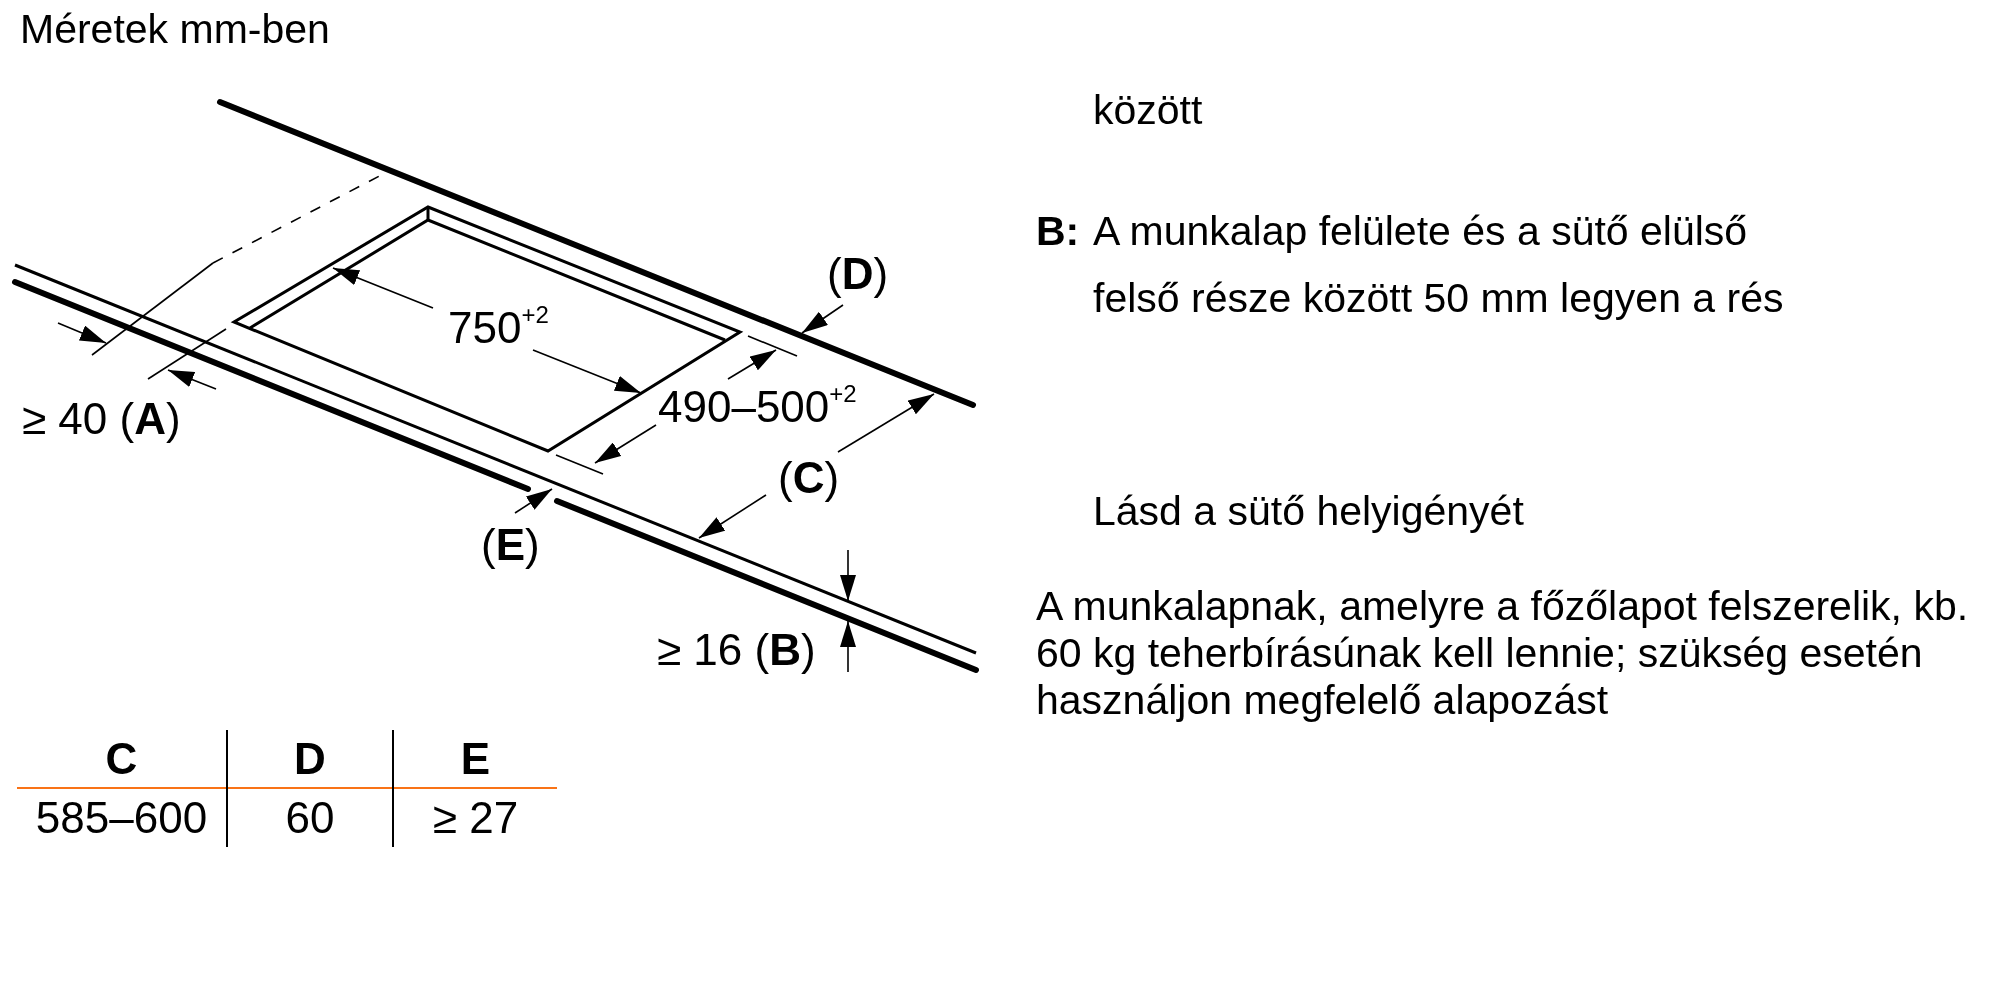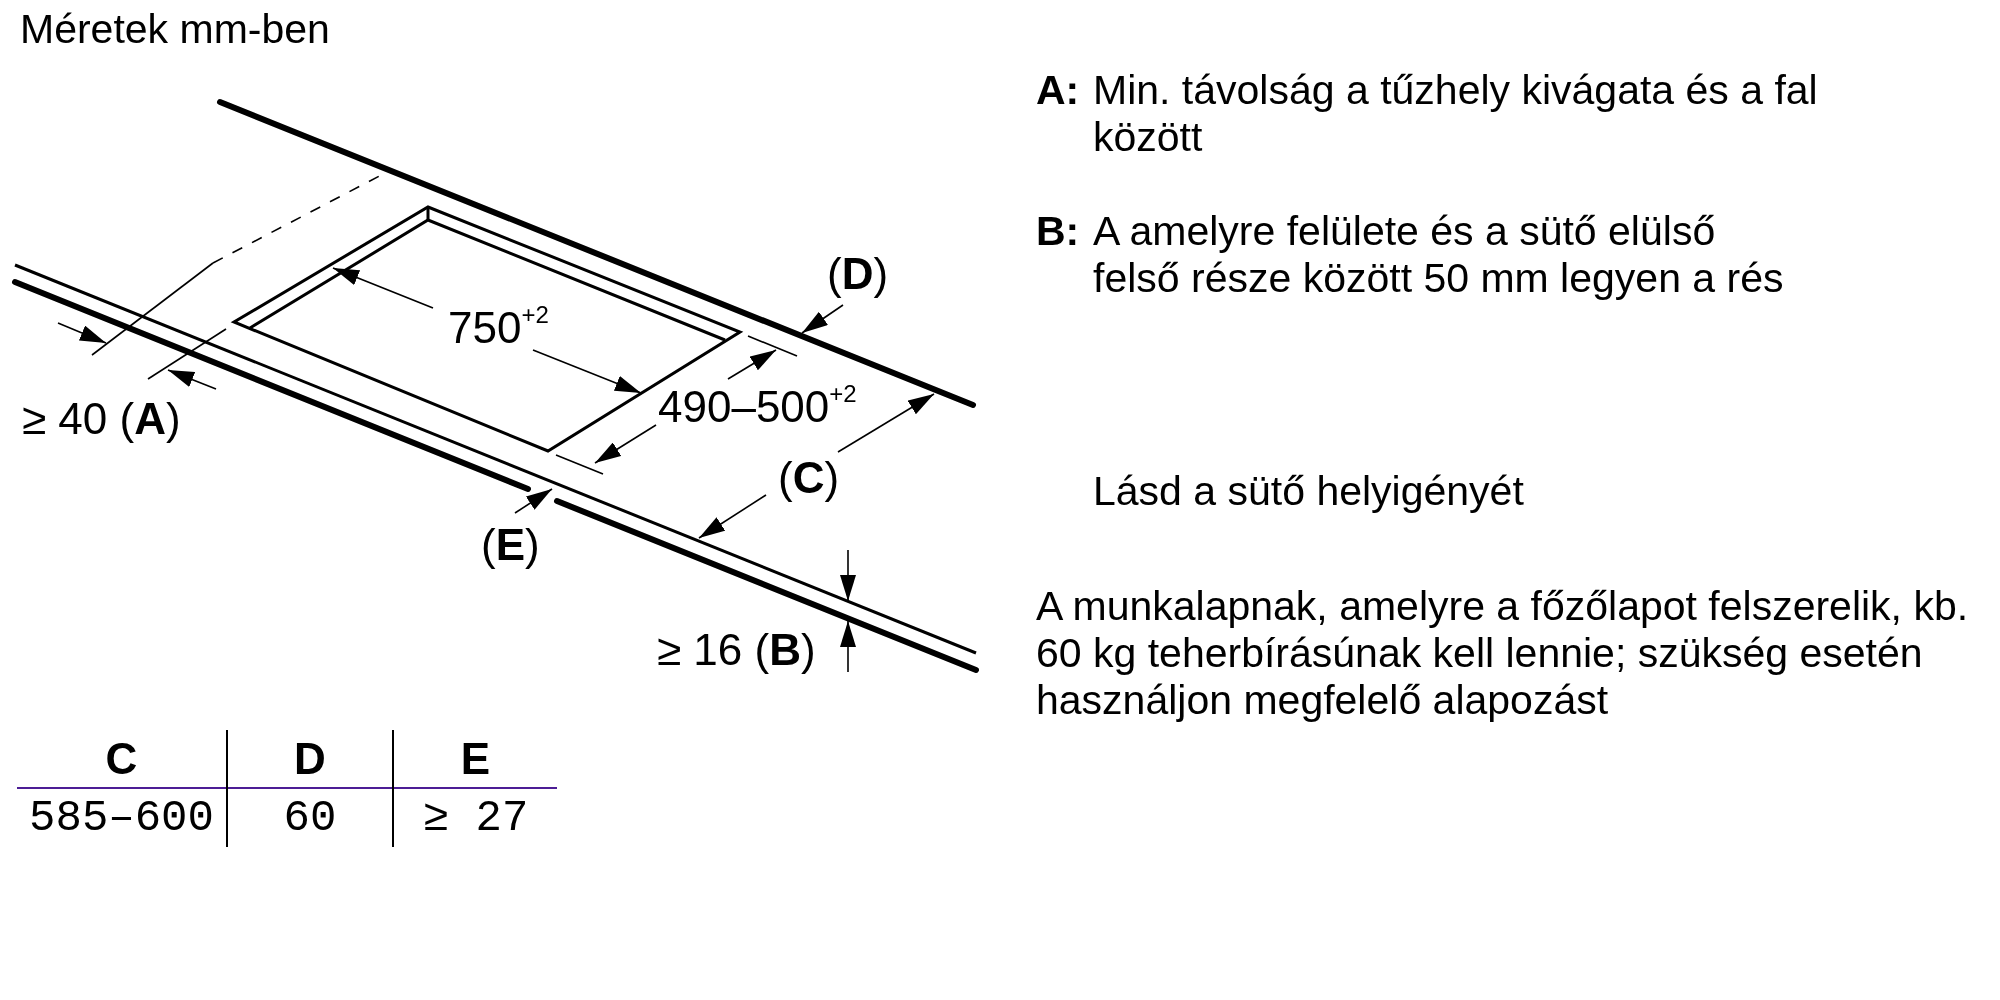--- a/index.html
+++ b/index.html
@@ -11,29 +11,29 @@
   svg text { font-family:"Liberation Sans", sans-serif; fill:#000; }
   .lbl { font-size:44px; }
   .sup { font-size:24px; }
   .b { font-weight:bold; }
 
   
   #spec-table { position:absolute; left:17px; top:730px; border-collapse:collapse; font-size:44px; }
   #spec-table th, #spec-table td { text-align:center; padding:0; }
   #spec-table th { font-weight:bold; height:57px; }
   #spec-table td { height:58px; }
-  #spec-table tr + tr th, #spec-table tr + tr td { border-top:2px solid #4c1d95;font-family:Liberation Mono, monospace; }
+  #spec-table tr + tr th, #spec-table tr + tr td { border-top:2px solid #f97316; }
   #spec-table .c1 { width:209px; }
   #spec-table .c2 { width:164px; border-left:2px solid #000; }
   #spec-table .c3 { width:163px; border-left:2px solid #000; }
 
   
   .legend { position:absolute; left:1036px; font-size:41px; line-height:47px; }
   .legend .key { font-weight:bold; display:inline-block; width:57px; }
-  .legend .indent { padding-left:57px; }
+  .legend .indent { padding-left:57px;margin-top:20px; }
   #legend-a { top:67px; }
   #legend-b { top:208px; }
   #legend-c { top:468px; }
   #legend-note { top:583px; left:1036px; width:960px; white-space:normal; }
 </style>
 </head>
 <body>
 
 <div id="title" class="abs">Méretek mm-ben</div>
 
@@ -100,26 +100,25 @@
   </tr>
   <tr>
     <td class="c1">585–600</td>
     <td class="c2">60</td>
     <td class="c3">≥ 27</td>
   </tr>
 </tbody>
   </table>
 
 <div id="legend-a" class="legend">
-  <div><span class="key">A:</span><span>Min. távolság a tűzhely kivágata és a fal</span></div>
   <div class="indent">között</div>
 </div>
 
 <div id="legend-b" class="legend">
-  <div><span class="key">B:</span><span>A amelyre felülete és a sütő elülső</span></div>
+  <div><span class="key">B:</span><span>A munkalap felülete és a sütő elülső</span></div>
   <div class="indent">felső része között 50 mm legyen a rés</div>
 </div>
 
 <div id="legend-c" class="legend">
   <div class="indent">Lásd a sütő helyigényét</div>
 </div>
 
 <div id="legend-note" class="legend">A munkalapnak, amelyre a főzőlapot felszerelik, kb. 60 kg teherbírásúnak kell lennie; szükség esetén használjon megfelelő alapozást</div>
 
 </body></html>

